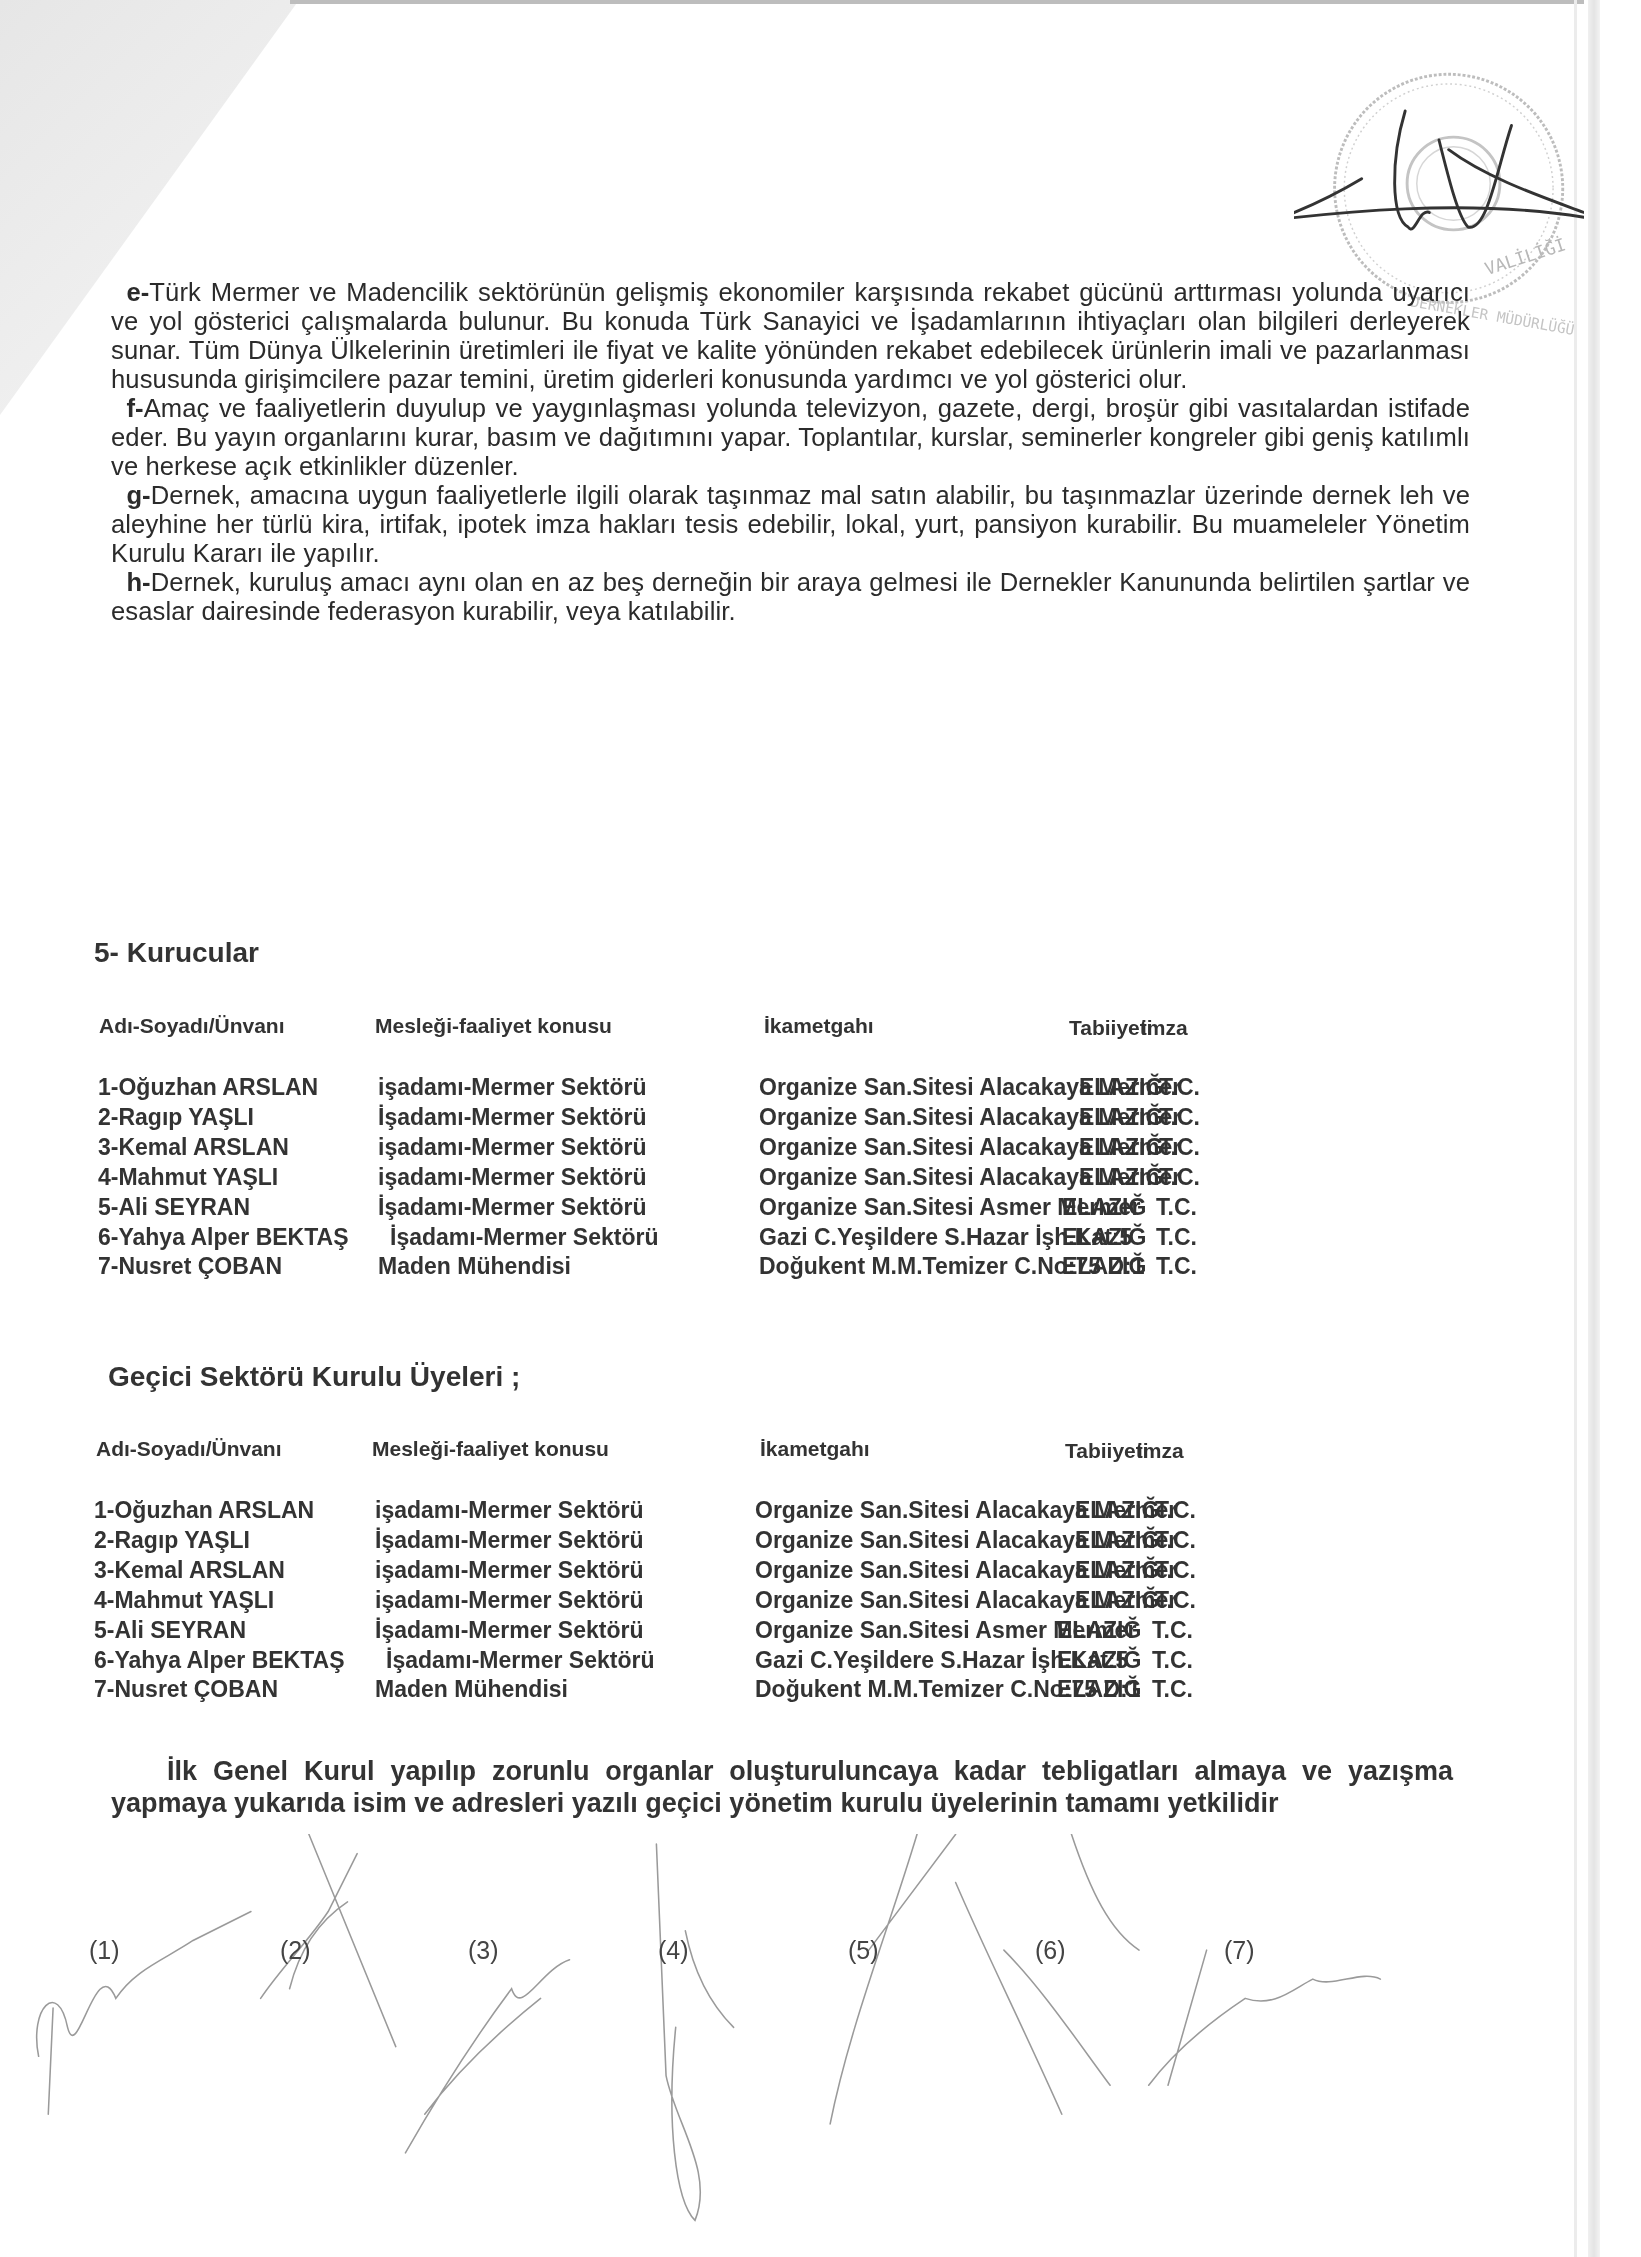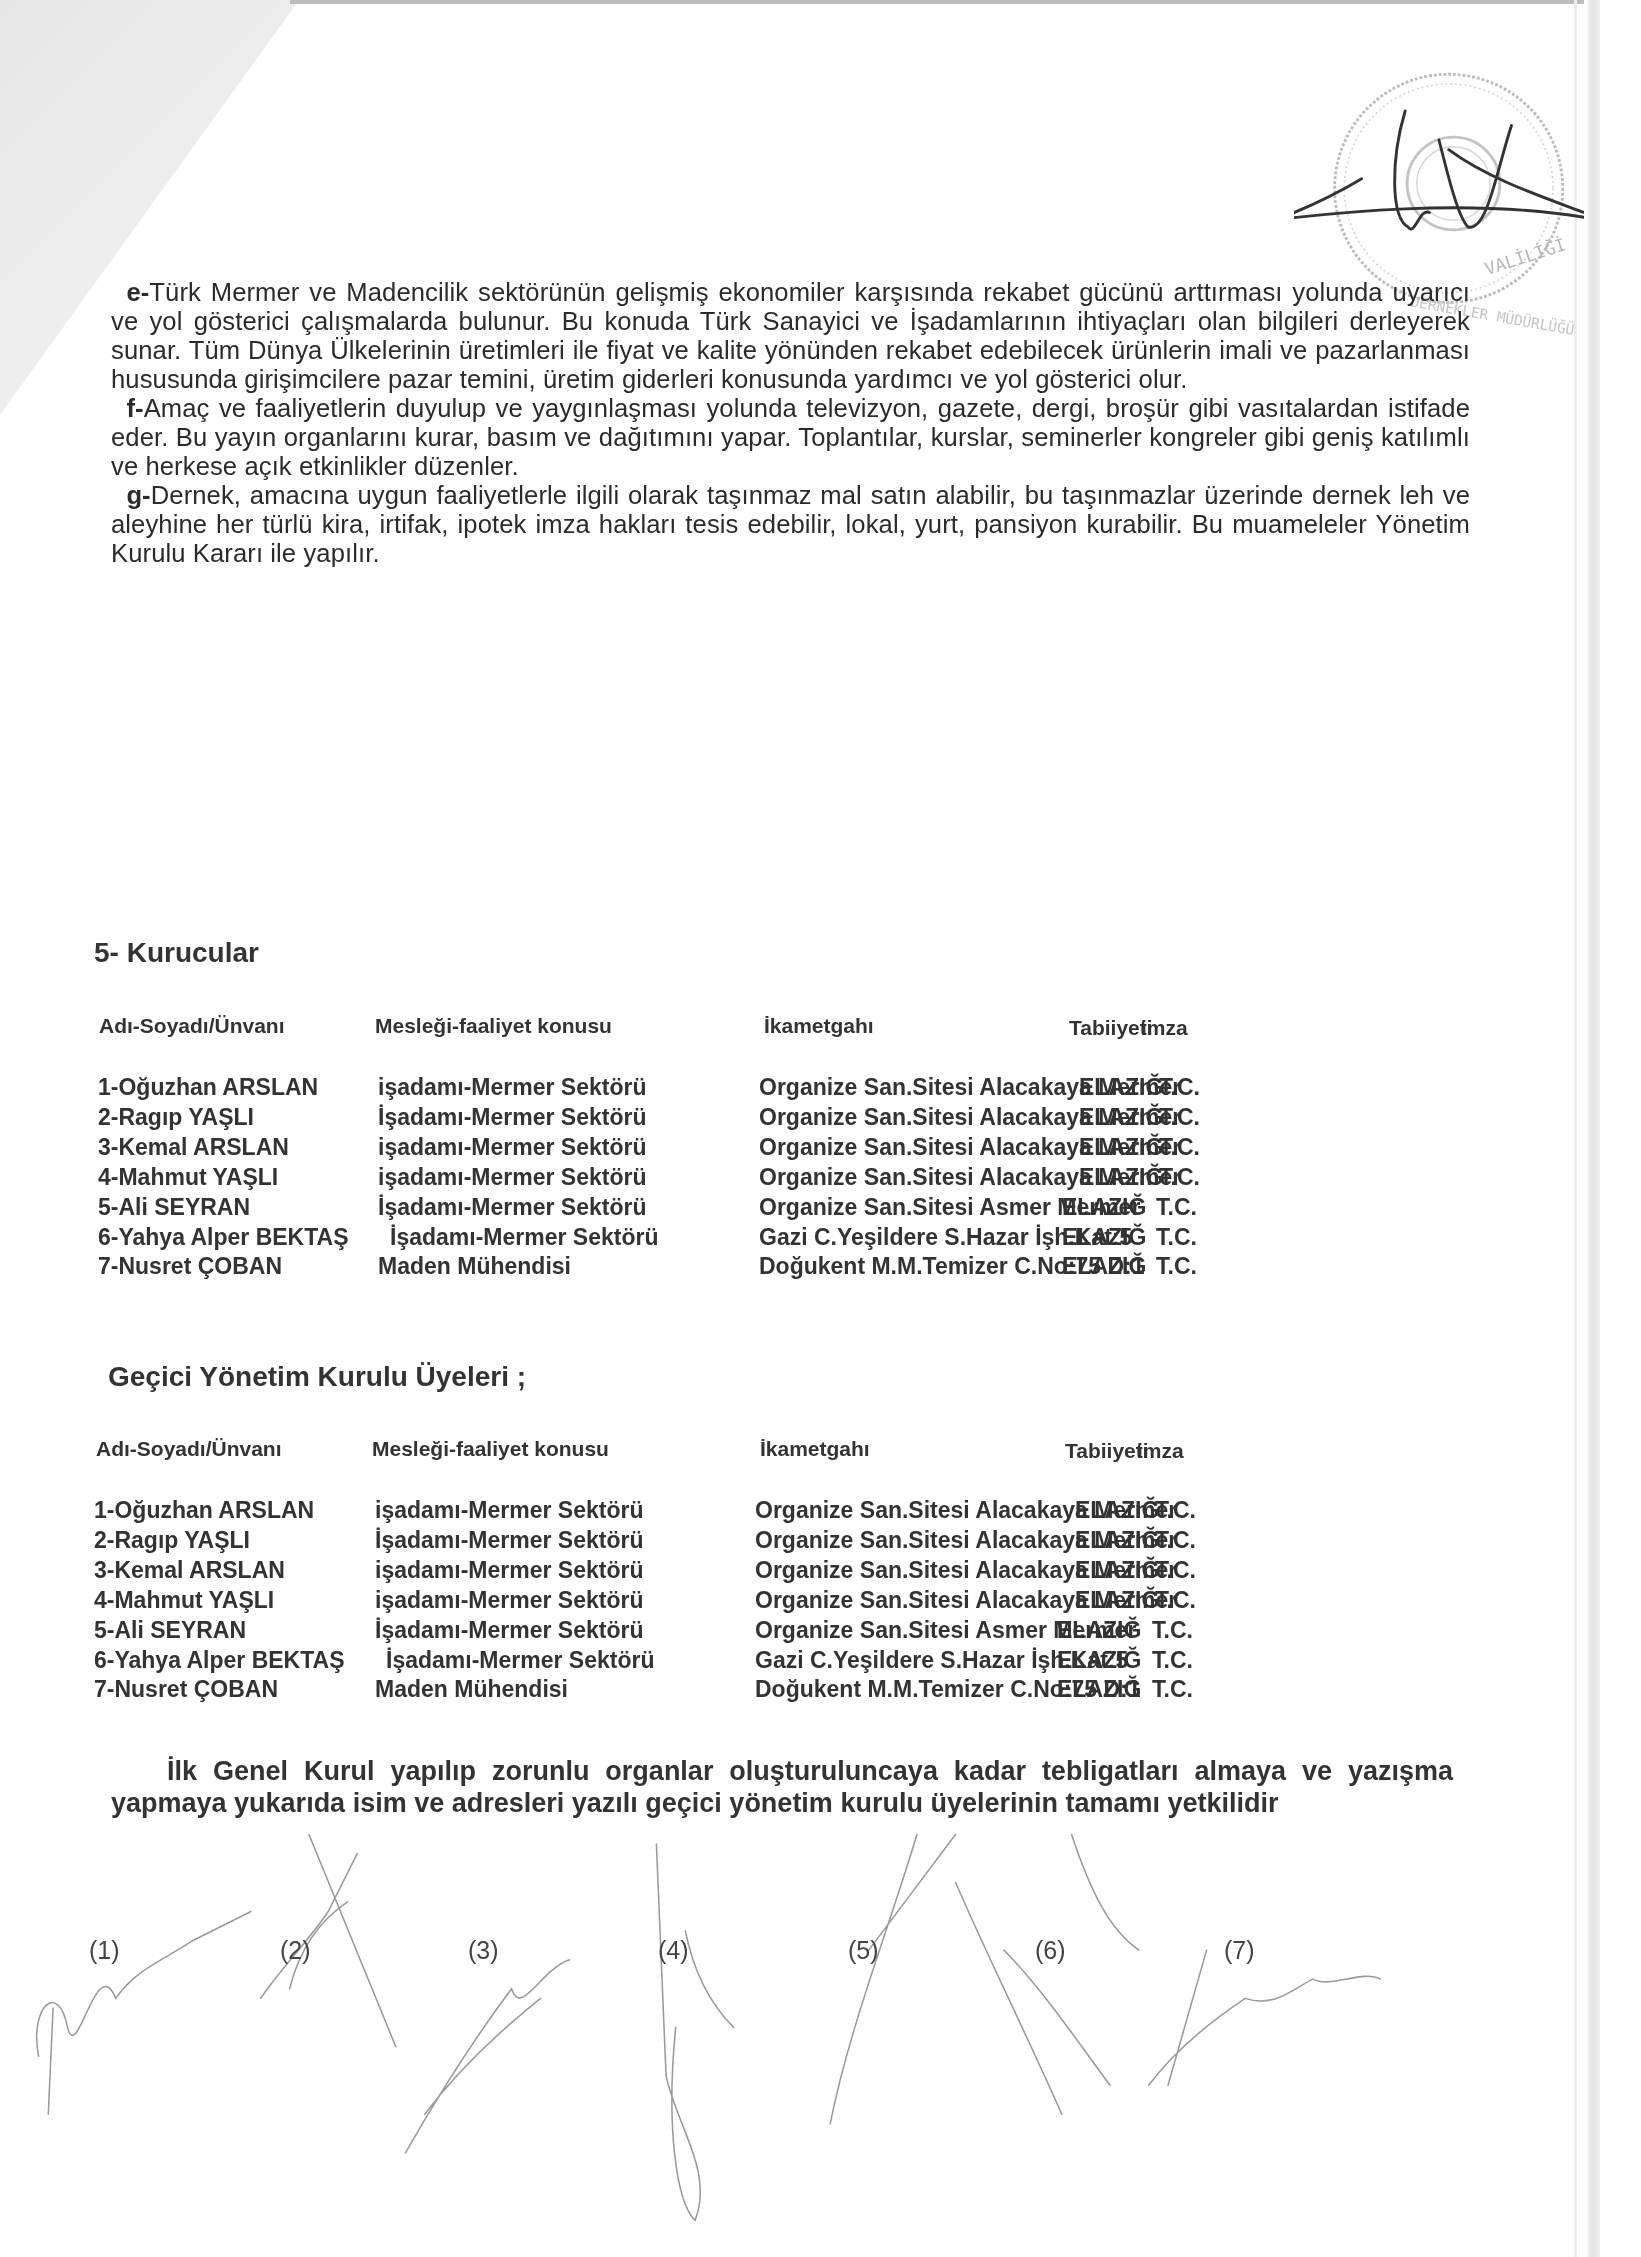--- a/index.html
+++ b/index.html
@@ -68,20 +68,21 @@
     <path d="M115 60 C 100 110, 100 170, 118 180 C 125 190, 130 160, 140 165"></path>
     <path d="M150 90 C 160 130, 170 170, 180 180 C 200 185, 210 120, 225 75"></path>
     <path d="M160 100 C 200 130, 260 150, 300 165"></path>
   </g>
 </svg>
 
 <div class="body-text">
   <p class="para"><b>e-</b><span>Türk Mermer ve Madencilik sektörünün gelişmiş ekonomiler karşısında rekabet gücünü arttırması yolunda uyarıcı ve yol gösterici çalışmalarda bulunur. Bu konuda Türk Sanayici ve İşadamlarının ihtiyaçları olan bilgileri derleyerek sunar. Tüm Dünya Ülkelerinin üretimleri ile fiyat ve kalite yönünden rekabet edebilecek ürünlerin imali ve pazarlanması hususunda girişimcilere pazar temini, üretim giderleri konusunda yardımcı ve yol gösterici olur.</span></p>
   <p class="para"><b>f-</b><span>Amaç ve faaliyetlerin duyulup ve yaygınlaşması yolunda televizyon, gazete, dergi, broşür gibi vasıtalardan istifade eder. Bu yayın organlarını kurar, basım ve dağıtımını yapar. Toplantılar, kurslar, seminerler kongreler gibi geniş katılımlı ve herkese açık etkinlikler düzenler.</span></p>
   <p class="para"><b>g-</b><span>Dernek, amacına uygun faaliyetlerle ilgili olarak taşınmaz mal satın alabilir, bu taşınmazlar üzerinde dernek leh ve aleyhine her türlü kira, irtifak, ipotek imza hakları tesis edebilir, lokal, yurt, pansiyon kurabilir. Bu muameleler Yönetim Kurulu Kararı ile yapılır.</span></p>
+  <p class="para"><b>h-</b><span>Dernek, kuruluş amacı aynı olan en az beş derneğin bir araya gelmesi ile Dernekler Kanununda belirtilen şartlar ve esaslar dairesinde federasyon kurabilir, veya katılabilir.</span></p>
 </div>
 
 <div class="section-title">5- Kurucular</div>
 
 <div class="tbl" id="tbl-founders" style="top:1014px;">
   <span class="hdr" style="left:99px; top:0;">Adı-Soyadı/Ünvanı</span>
   <span class="hdr" style="left:375px; top:0;">Mesleği-faaliyet konusu</span>
   <span class="hdr" style="left:764px; top:0;">İkametgahı</span>
   <span class="hdr" style="left:1069px; top:1.9px;">Tabiiyeti</span>
   <span class="hdr" style="left:1141px; top:1.9px;">imza</span>
@@ -129,21 +130,21 @@
     </div>
     <div class="row" style="top: 239px;">
       <span style="left: 98px;">7-Nusret ÇOBAN</span>
       <span style="left: 378px;">Maden Mühendisi</span>
       <span style="left: 759px;">Doğukent M.M.Temizer C.No:75 D:1</span>
       <span style="left: 1062px;">ELAZIĞ</span>
       <span style="left: 1156px;">T.C.</span>
     </div>
   </div>
 
-<div class="section-title2">Geçici Yönetim Kurulu Üyeleri ;</div>
+<div class="section-title2">Geçici Sektörü Kurulu Üyeleri ;</div>
 
 <div class="tbl" id="tbl-board" style="top:1437px;">
   <span class="hdr" style="left:96px; top:0;">Adı-Soyadı/Ünvanı</span>
   <span class="hdr" style="left:372px; top:0;">Mesleği-faaliyet konusu</span>
   <span class="hdr" style="left:760px; top:0;">İkametgahı</span>
   <span class="hdr" style="left:1065px; top:1.9px;">Tabiiyeti</span>
   <span class="hdr" style="left:1137px; top:1.9px;">imza</span>
 <div class="row" style="top: 60px;">
       <span style="left: 94px;">1-Oğuzhan ARSLAN</span>
       <span style="left: 375px;">işadamı-Mermer Sektörü</span>

